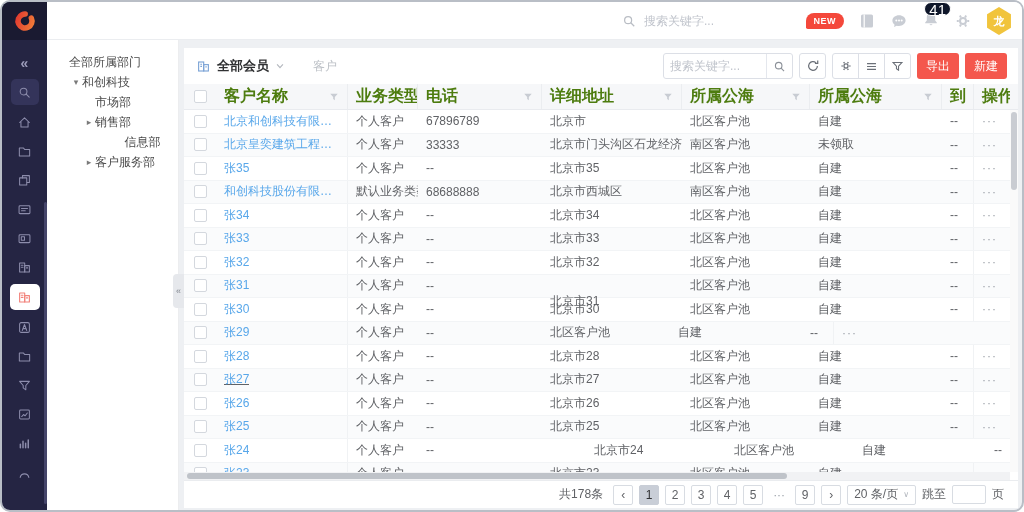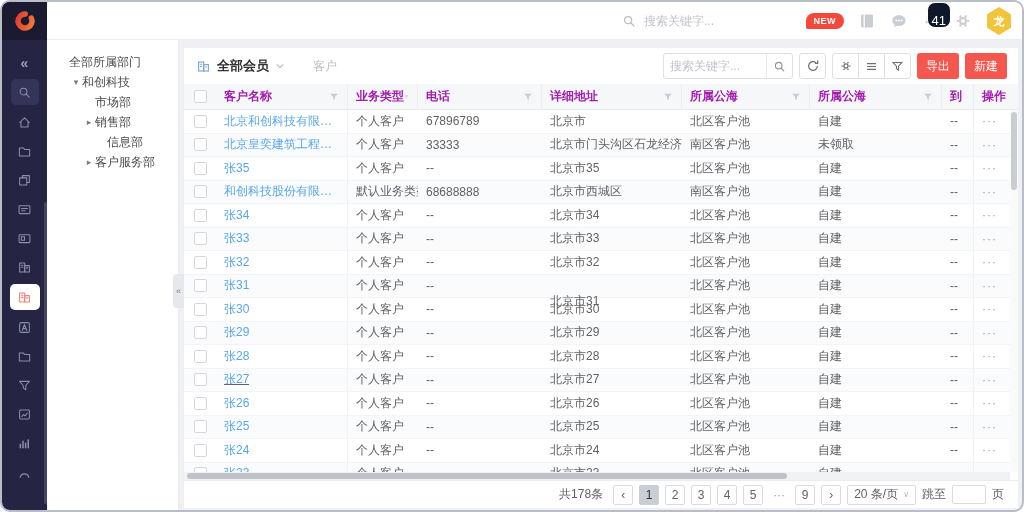--- a/index.html
+++ b/index.html
@@ -17,21 +17,21 @@
   .nav-scrollhint { position:absolute; right:0; top:200px; bottom:6px; width:3px; background:#45456a; border-radius:2px; }
 
   
   .topbar { position:absolute; left:45px; top:0; right:0; height:38px; background:#fff; border-bottom:1px solid #ebedf0; z-index:5; }
   .tb-search { position:absolute; left:575px; top:0; height:38px; display:flex; align-items:center; gap:8px; }
   .tb-search input { border:none; outline:none; font-size:12px; width:150px; color:#333; }
   .tb-search input::placeholder { color:#c0c4cc; }
   .tb-right { position:absolute; right:10px; top:0; height:38px; display:flex; align-items:center; gap:14px; }
   .new-badge { background:#f4483b; color:#fff; font-size:9px; font-weight:bold; padding:3px 8px; border-radius:9px 9px 9px 2px; letter-spacing:.5px; }
   .bell-wrap { position:relative; }
-  .bell-badge { position:absolute; top:-8px; right:-11px; background:#0f172a; color:#fff; font-size:13px; height:14px; line-height:12px; padding:12px 4px; border-radius:8px; border:1.5px solid #fff; }
+  .bell-badge { position:absolute; top:-8px; right:-11px; background:#0f172a; color:#fff; font-size:15px; height:14px; line-height:12px; padding:1px 4px; border-radius:8px; border:1.5px solid #fff; }
   .avatar { width:26px; height:28px; background:#f1c43c; clip-path:polygon(50% 0,96% 26%,96% 74%,50% 100%,4% 74%,4% 26%); color:#fff; font-size:11px; font-weight:bold; display:flex; align-items:center; justify-content:center; }
 
   
   .tree { position:absolute; left:45px; top:38px; bottom:0; width:132px; background:#fff; border-right:1px solid #ecedef; padding-top:12px; font-size:12px; color:#4a4a4a; z-index:4; }
   .tree-item { height:20px; line-height:20px; display:flex; align-items:center; white-space:nowrap; cursor:pointer; }
   .tree-item .caret { width:12px; text-align:center; font-size:9px; color:#7a7a7a; flex:none; }
 
   
   .collapse-handle { position:absolute; left:171px; top:272px; width:11px; height:34px; background:#e6e8ec; border-radius:4px 0 0 4px; display:flex; align-items:center; justify-content:center; font-size:9px; color:#82878f; z-index:5; cursor:pointer; }
 
@@ -47,21 +47,21 @@
   .search-box input::placeholder { color:#c0c4cc; }
   .search-box .seg { width:26px; height:100%; border-left:1px solid #e4e7ed; display:flex; align-items:center; justify-content:center; cursor:pointer; }
   .btn { height:26px; min-width:27px; border:1px solid #dcdfe6; border-radius:3px; background:#fff; display:flex; align-items:center; justify-content:center; cursor:pointer; }
   .btn-group { display:flex; }
   .btn-group .btn { border-radius:0; margin-left:-1px; }
   .btn-group .btn:first-child { border-radius:3px 0 0 3px; margin-left:0; }
   .btn-group .btn:last-child { border-radius:0 3px 3px 0; }
   .btn-red { height:26px; padding:0 9px; background:#f4574d; color:#fff; font-size:12px; border:none; border-radius:3px; display:flex; align-items:center; cursor:pointer; }
 
   
-  .thead { height:26px; background:#f6f7f9; border-bottom:1px solid #e9ebef; display:flex; align-items:stretch; font-size:12px; font-weight:bold; color:#a21caf; }
+  .thead { height:26px; background:#f6f7f9; border-bottom:1px solid #e9ebef; display:flex; align-items:stretch; font-size:16px; font-weight:bold; color:#4d7c0f; }
   .th { display:flex; align-items:center; justify-content:space-between; padding:0 8px; border-right:1px solid #ebedf0; overflow:hidden; white-space:nowrap; }
   .th:last-child { border-right:none; }
   .th-check { width:32px; flex:none; display:flex; align-items:center; justify-content:center; border-right:none; padding:0; }
   .checkbox { width:13px; height:13px; border:1px solid #d4d8de; border-radius:2px; background:#fff; cursor:pointer; flex:none; }
   .tbody { height:362px; overflow:hidden; position:relative; }
   .tr { display:flex; align-items:center; height:23.5px; font-size:12px; color:#606266; border-bottom:1px solid #f2f4f6; background:#fff; }
   .tr:nth-child(even) { background:#fafbfc; }
   .td { padding:0 8px; white-space:nowrap; overflow:hidden; text-overflow:ellipsis; height:100%; display:flex; align-items:center; }
   .td-check { width:32px; flex:none; justify-content:center; padding:0; }
   .td.sep { border-right:1px solid #f0f2f4; }
@@ -269,21 +269,21 @@
           <span>和创科技</span>
         </div>
         <div class="tree-item" style="padding-left: 36px;">
           <span class="caret"></span>
           <span>市场部</span>
         </div>
         <div class="tree-item" style="padding-left: 36px;">
           <span class="caret">▸</span>
           <span>销售部</span>
         </div>
-        <div class="tree-item" style="padding-left: 48px;">
+        <div class="tree-item" style="padding-left: 48px; justify-content: center;">
           <span class="caret"></span>
           <span>信息部</span>
         </div>
         <div class="tree-item" style="padding-left: 36px;">
           <span class="caret">▸</span>
           <span>客户服务部</span>
         </div>
       </div>
   </aside>
 
@@ -554,21 +554,20 @@
         </div>
         <div class="tr">
           <div class="td td-check">
             <span class="checkbox"></span>
           </div>
           <div class="td sep" style="width: 132px; flex: 0 0 auto;">
             <span class="link">张29</span>
           </div>
           <div class="td" style="width: 70px; flex: 0 0 auto;">个人客户</div>
           <div class="td" style="width: 124px; flex: 0 0 auto;">--</div>
-          <div class="td" style="width: 140px; flex: 0 0 auto;">北京市29</div>
           <div class="td" style="width: 128px; flex: 0 0 auto;">北区客户池</div>
           <div class="td" style="width: 132px; flex: 0 0 auto;">自建</div>
           <div class="td sep" style="width: 32px; flex: 0 0 auto;">--</div>
           <div class="td" style="width: 36px; flex: 0 0 auto;">
             <span class="dots">···</span>
           </div>
         </div>
         <div class="tr">
           <div class="td td-check">
             <span class="checkbox"></span>
@@ -639,21 +638,21 @@
         </div>
         <div class="tr">
           <div class="td td-check">
             <span class="checkbox"></span>
           </div>
           <div class="td sep" style="width: 132px; flex: 0 0 auto;">
             <span class="link">张24</span>
           </div>
           <div class="td" style="width: 70px; flex: 0 0 auto;">个人客户</div>
           <div class="td" style="width: 124px; flex: 0 0 auto;">--</div>
-          <div class="td" style="width: 140px; flex: 0 0 auto;">北京市24</div>
+          <div class="td" style="width: 140px; flex: 0 0 auto; margin-left: 44px;">北京市24</div>
           <div class="td" style="width: 128px; flex: 0 0 auto;">北区客户池</div>
           <div class="td" style="width: 132px; flex: 0 0 auto;">自建</div>
           <div class="td sep" style="width: 32px; flex: 0 0 auto;">--</div>
           <div class="td" style="width: 36px; flex: 0 0 auto;">
             <span class="dots">···</span>
           </div>
         </div>
         <div class="tr">
           <div class="td td-check">
             <span class="checkbox"></span>

